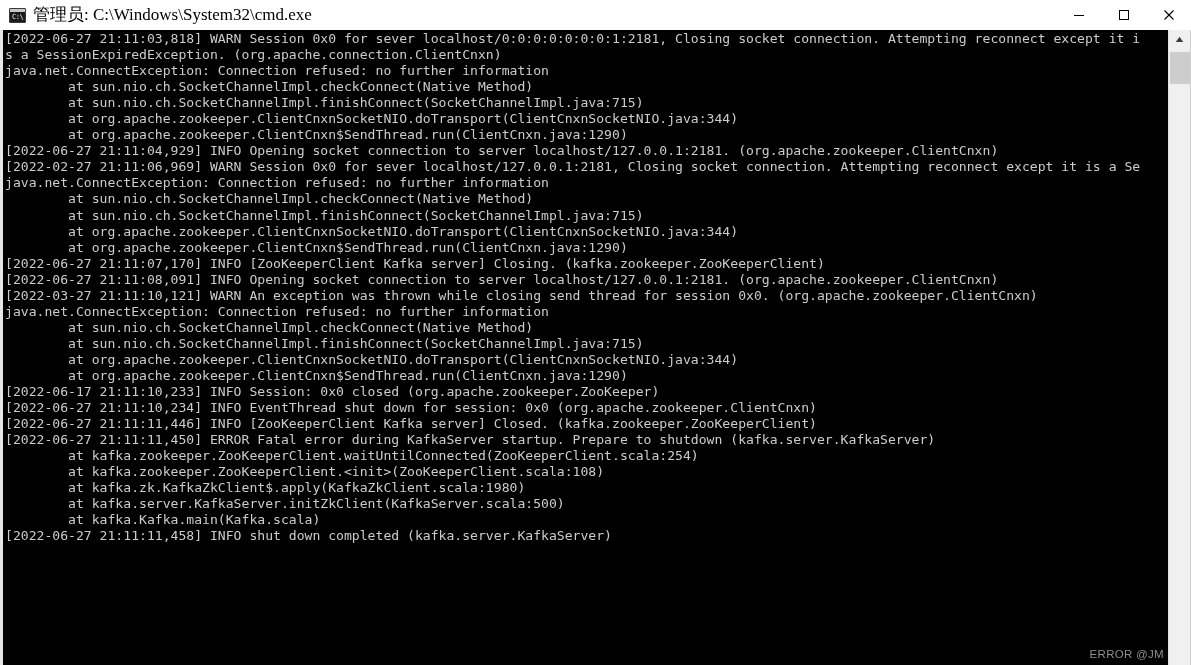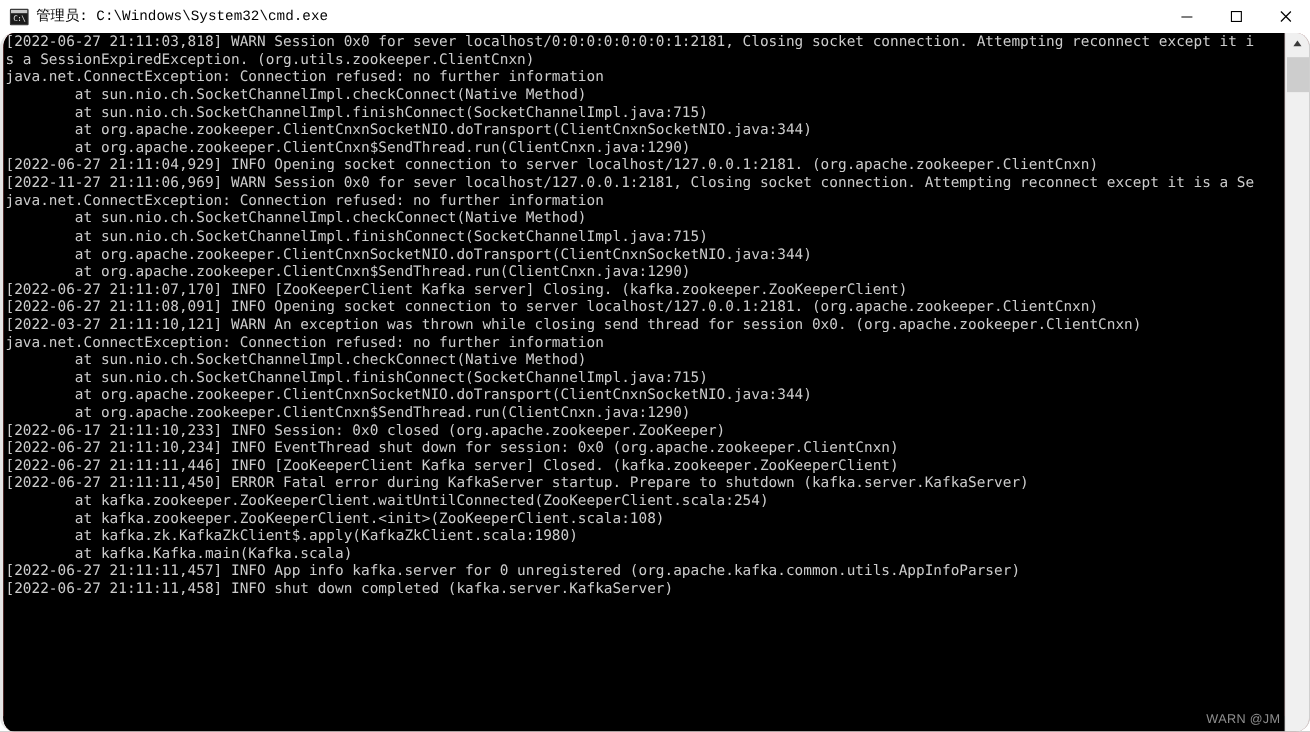--- a/index.html
+++ b/index.html
@@ -66,22 +66,22 @@
     left: 2px;
     top: 4px;
     color: #e9e9e9;
     font-family: "DejaVu Sans Mono", monospace;
     font-size: 7px;
     line-height: 8px;
     letter-spacing: -0.5px;
     white-space: nowrap;
   }
   .title-text {
-    font-family: Liberation Mono, monospace;
-    font-size: 13px;
+    font-family: Liberation Serif, serif;
+    font-size: 17px;
     color: #000000;
     white-space: nowrap;
     line-height: 16px;
   }
 
   .win-controls {
     display: flex;
     height: 30px;
     flex: 0 0 auto;
   }
@@ -97,26 +97,25 @@
   }
   .win-btn svg { display: block; }
 
   
   .console-wrap {
     position: absolute;
     left: 0;
     top: 30px;
     width: 1191px;
     height: 635px;
-    background: #7f1d1d;
+    background: #4c1d95;
     box-sizing: border-box;
     border-left: 3px solid #e6e6e6;
     border-right: 1px solid #d0d0d0;
     overflow: hidden;
-    border-radius: 13px;
   }
   .console {
     position: absolute;
     left: 0;
     top: 0;
     width: 1165px;
     height: 635px;
     background: #000000;
     overflow: hidden;
     box-sizing: border-box;
@@ -231,63 +230,63 @@
           <line x1="10.5" y1="1.5" x2="1.5" y2="10.5" stroke="#000" stroke-width="1.1"></line>
         </svg>
       </button>
     </div>
   </div>
 
   <div class="console-wrap">
 
     <div class="console" id="console-output">
         <div class="console-line">[2022-06-27 21:11:03,818] WARN Session 0x0 for sever localhost/0:0:0:0:0:0:0:1:2181, Closing socket connection. Attempting reconnect except it i</div>
-        <div class="console-line">s a SessionExpiredException. (org.utils.zookeeper.ClientCnxn)</div>
+        <div class="console-line">s a SessionExpiredException. (org.apache.connection.ClientCnxn)</div>
         <div class="console-line">java.net.ConnectException: Connection refused: no further information</div>
         <div class="console-line">        at sun.nio.ch.SocketChannelImpl.checkConnect(Native Method)</div>
         <div class="console-line">        at sun.nio.ch.SocketChannelImpl.finishConnect(SocketChannelImpl.java:715)</div>
         <div class="console-line">        at org.apache.zookeeper.ClientCnxnSocketNIO.doTransport(ClientCnxnSocketNIO.java:344)</div>
         <div class="console-line">        at org.apache.zookeeper.ClientCnxn$SendThread.run(ClientCnxn.java:1290)</div>
         <div class="console-line">[2022-06-27 21:11:04,929] INFO Opening socket connection to server localhost/127.0.0.1:2181. (org.apache.zookeeper.ClientCnxn)</div>
-        <div class="console-line">[2022-11-27 21:11:06,969] WARN Session 0x0 for sever localhost/127.0.0.1:2181, Closing socket connection. Attempting reconnect except it is a Se</div>
+        <div class="console-line">[2022-02-27 21:11:06,969] WARN Session 0x0 for sever localhost/127.0.0.1:2181, Closing socket connection. Attempting reconnect except it is a Se</div>
         <div class="console-line">java.net.ConnectException: Connection refused: no further information</div>
         <div class="console-line">        at sun.nio.ch.SocketChannelImpl.checkConnect(Native Method)</div>
         <div class="console-line">        at sun.nio.ch.SocketChannelImpl.finishConnect(SocketChannelImpl.java:715)</div>
         <div class="console-line">        at org.apache.zookeeper.ClientCnxnSocketNIO.doTransport(ClientCnxnSocketNIO.java:344)</div>
         <div class="console-line">        at org.apache.zookeeper.ClientCnxn$SendThread.run(ClientCnxn.java:1290)</div>
         <div class="console-line">[2022-06-27 21:11:07,170] INFO [ZooKeeperClient Kafka server] Closing. (kafka.zookeeper.ZooKeeperClient)</div>
         <div class="console-line">[2022-06-27 21:11:08,091] INFO Opening socket connection to server localhost/127.0.0.1:2181. (org.apache.zookeeper.ClientCnxn)</div>
         <div class="console-line">[2022-03-27 21:11:10,121] WARN An exception was thrown while closing send thread for session 0x0. (org.apache.zookeeper.ClientCnxn)</div>
         <div class="console-line">java.net.ConnectException: Connection refused: no further information</div>
         <div class="console-line">        at sun.nio.ch.SocketChannelImpl.checkConnect(Native Method)</div>
         <div class="console-line">        at sun.nio.ch.SocketChannelImpl.finishConnect(SocketChannelImpl.java:715)</div>
         <div class="console-line">        at org.apache.zookeeper.ClientCnxnSocketNIO.doTransport(ClientCnxnSocketNIO.java:344)</div>
         <div class="console-line">        at org.apache.zookeeper.ClientCnxn$SendThread.run(ClientCnxn.java:1290)</div>
         <div class="console-line">[2022-06-17 21:11:10,233] INFO Session: 0x0 closed (org.apache.zookeeper.ZooKeeper)</div>
         <div class="console-line">[2022-06-27 21:11:10,234] INFO EventThread shut down for session: 0x0 (org.apache.zookeeper.ClientCnxn)</div>
         <div class="console-line">[2022-06-27 21:11:11,446] INFO [ZooKeeperClient Kafka server] Closed. (kafka.zookeeper.ZooKeeperClient)</div>
         <div class="console-line">[2022-06-27 21:11:11,450] ERROR Fatal error during KafkaServer startup. Prepare to shutdown (kafka.server.KafkaServer)</div>
         <div class="console-line">        at kafka.zookeeper.ZooKeeperClient.waitUntilConnected(ZooKeeperClient.scala:254)</div>
         <div class="console-line">        at kafka.zookeeper.ZooKeeperClient.&lt;init&gt;(ZooKeeperClient.scala:108)</div>
         <div class="console-line">        at kafka.zk.KafkaZkClient$.apply(KafkaZkClient.scala:1980)</div>
+        <div class="console-line">        at kafka.server.KafkaServer.initZkClient(KafkaServer.scala:500)</div>
         <div class="console-line">        at kafka.Kafka.main(Kafka.scala)</div>
-        <div class="console-line">[2022-06-27 21:11:11,457] INFO App info kafka.server for 0 unregistered (org.apache.kafka.common.utils.AppInfoParser)</div>
         <div class="console-line">[2022-06-27 21:11:11,458] INFO shut down completed (kafka.server.KafkaServer)</div>
       </div>
 
     <div class="bottom-strip">
       <span class="ghost">地址，,</span>
     </div>
 
     <div class="scrollbar">
       <div class="sb-arrow">
         <svg width="9" height="7" viewBox="0 0 9 7" aria-hidden="true">
           <polygon points="4.5,0.8 8.2,6 0.8,6" fill="#3b3b3b"></polygon>
         </svg>
       </div>
       <div class="sb-thumb"></div>
       <div class="sb-track"></div>
     </div>
 
-    <div class="watermark">WARN @JM</div>
+    <div class="watermark">ERROR @JM</div>
   </div>
 
 </div>
 
 </body></html>

